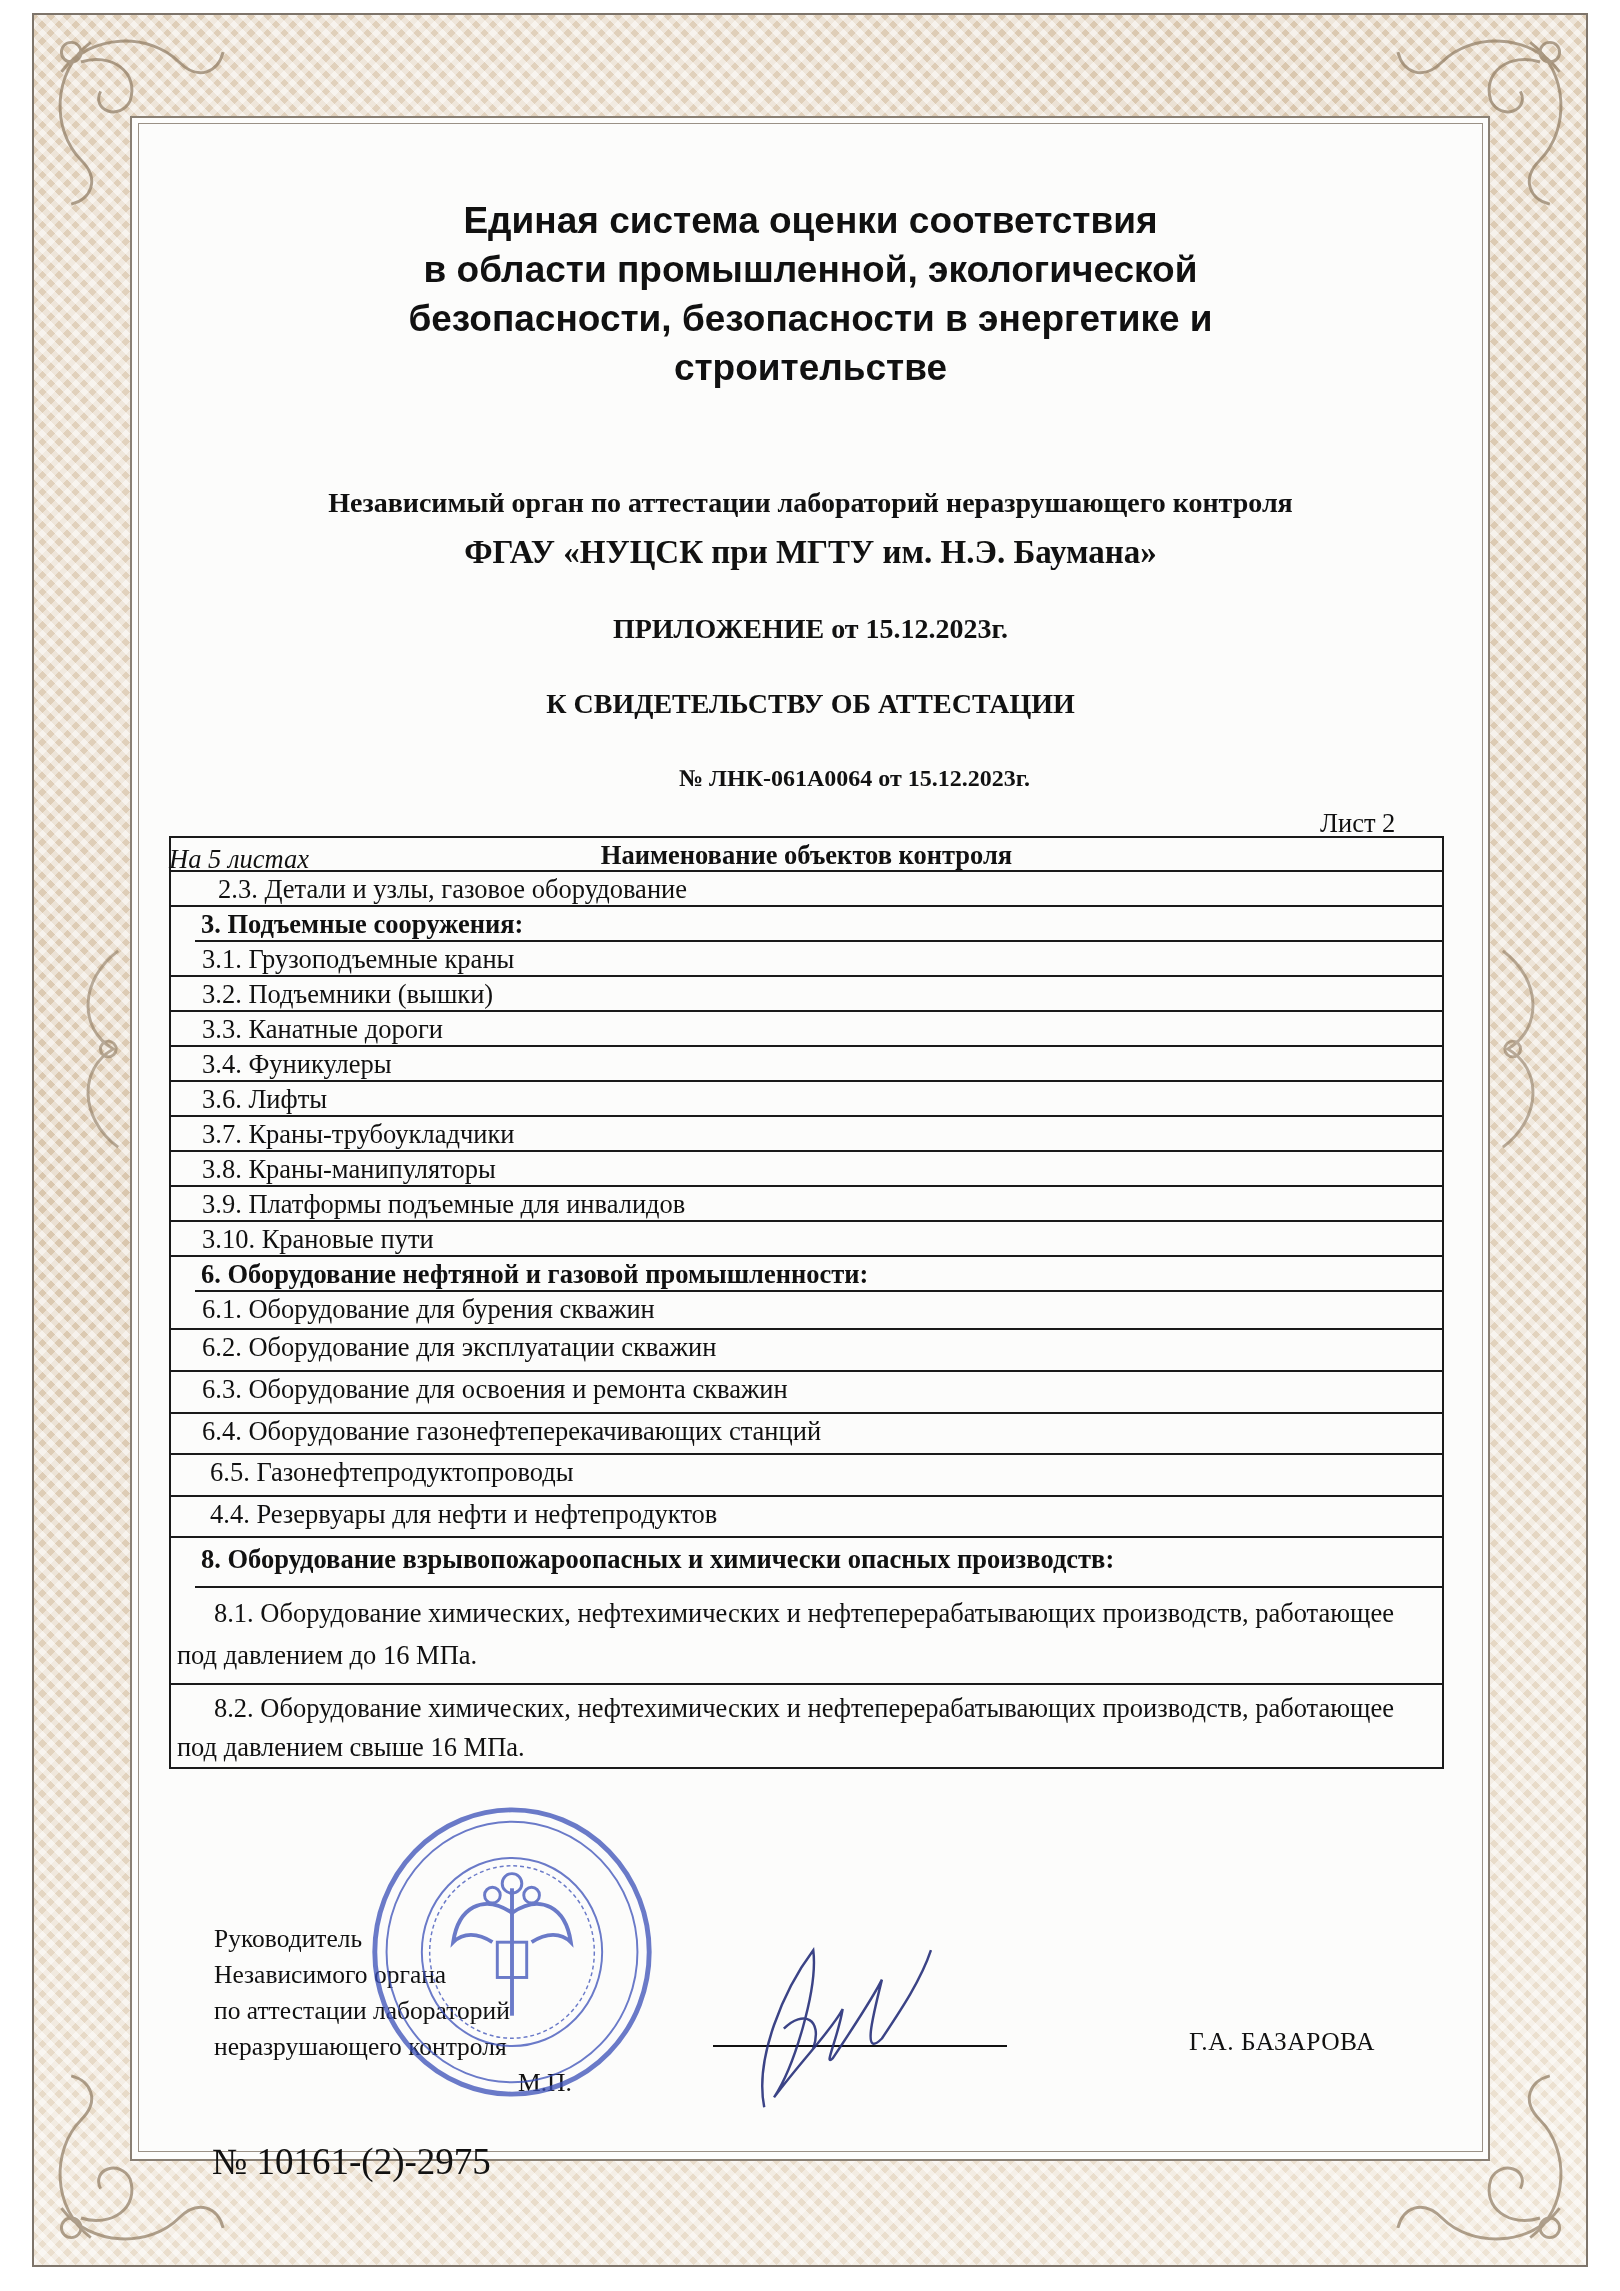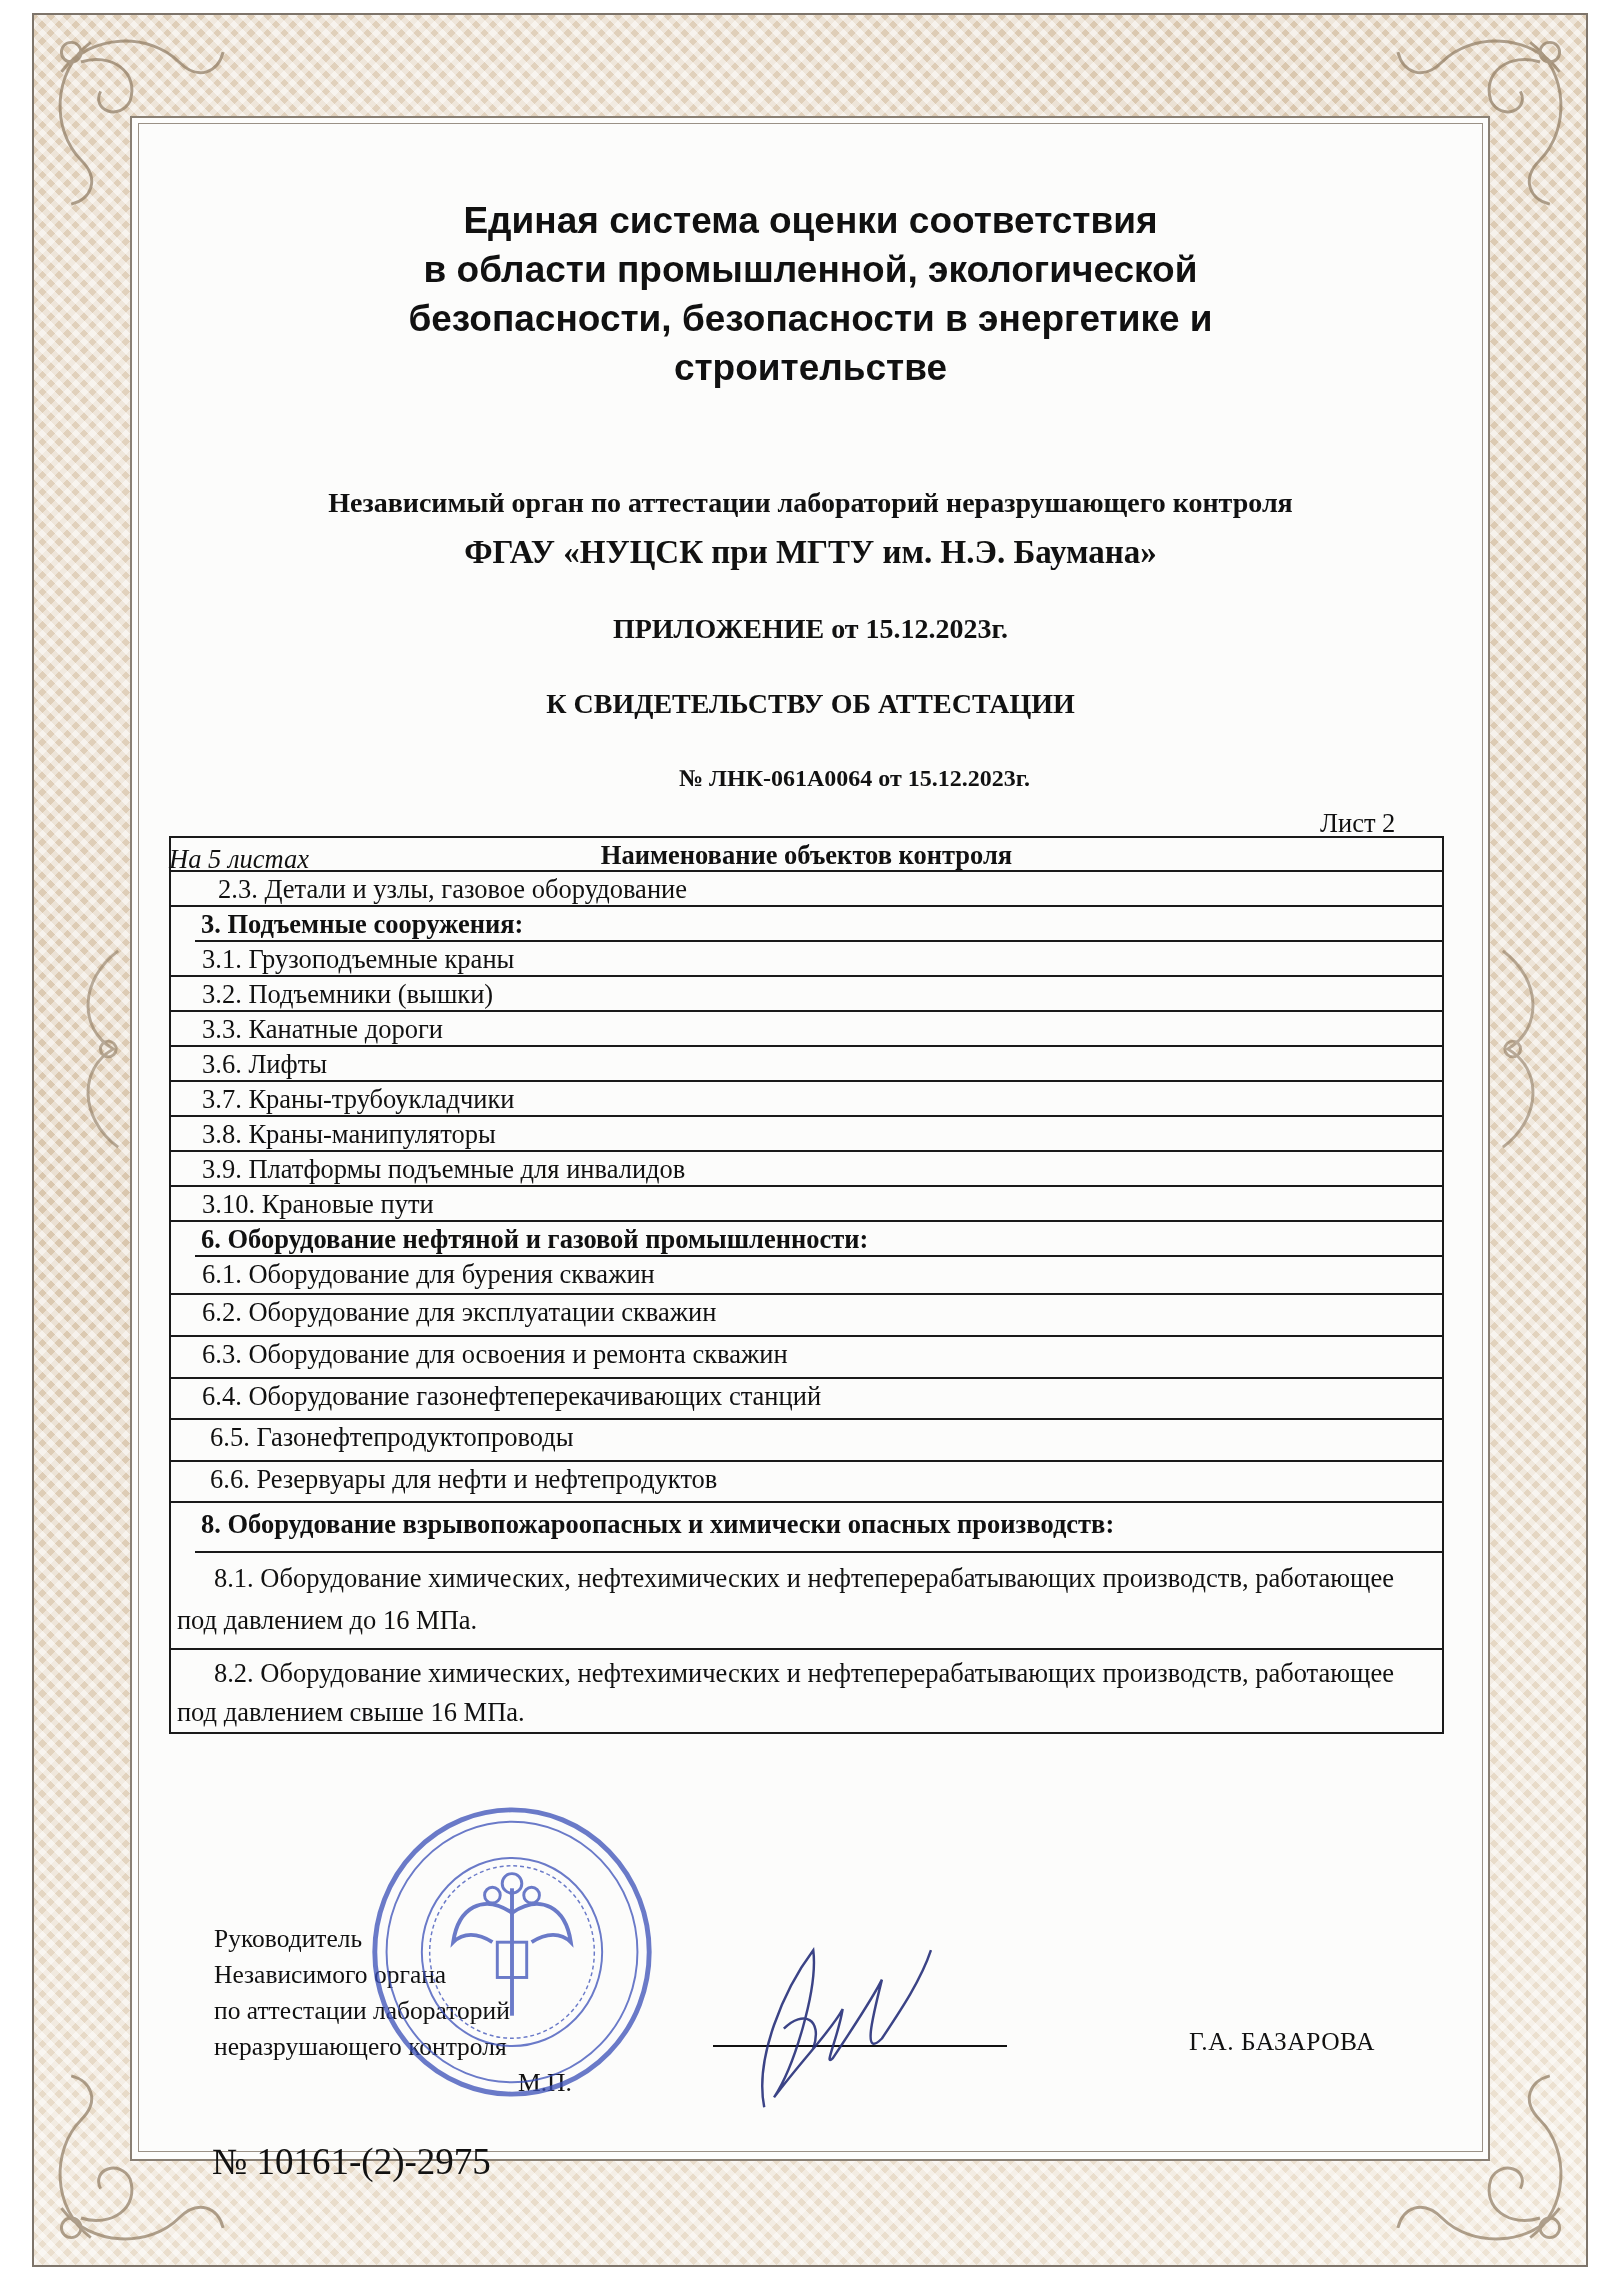--- a/index.html
+++ b/index.html
@@ -164,32 +164,33 @@
 <div class="sheets-left">На 5 листах</div>
 <div class="sheets-right">Лист 2</div>
 
 <div class="table">
   <div class="row header">Наименование объектов контроля</div>
   <div class="row item" style="padding-left:47px">2.3. Детали и узлы, газовое оборудование</div>
   <div class="row section">3. Подъемные сооружения:</div>
   <div class="row item">3.1. Грузоподъемные краны</div>
   <div class="row item">3.2. Подъемники (вышки)</div>
   <div class="row item">3.3. Канатные дороги</div>
+  <div class="row item">3.4. Фуникулеры</div>
   <div class="row item">3.6. Лифты</div>
   <div class="row item">3.7. Краны-трубоукладчики</div>
   <div class="row item">3.8. Краны-манипуляторы</div>
   <div class="row item">3.9. Платформы подъемные для инвалидов</div>
   <div class="row item">3.10. Крановые пути</div>
   <div class="row section">6. Оборудование нефтяной и газовой промышленности:</div>
   <div class="row item" style="height:38px">6.1. Оборудование для бурения скважин</div>
   <div class="row item" style="height:42px">6.2. Оборудование для эксплуатации скважин</div>
   <div class="row item" style="height:42px">6.3. Оборудование для освоения и ремонта скважин</div>
   <div class="row item" style="height:41px">6.4. Оборудование газонефтеперекачивающих станций</div>
   <div class="row item l2" style="height:42px">6.5. Газонефтепродуктопроводы</div>
-  <div class="row item l2" style="height:41px">6.6. Резервуары для нефти и нефтепродуктов</div>
+  <div class="row item l2" style="height:41px">4.4. Резервуары для нефти и нефтепродуктов</div>
   <div class="row section" style="height:50px;padding-top:5.9px">8. Оборудование взрывопожароопасных и химически опасных производств:</div>
   <div class="row multi" style="height:97px;text-indent:37px">8.1. Оборудование химических, нефтехимических и нефтеперерабатывающих производств, работающее под давлением до 16 МПа.</div>
   <div class="row multi" style="height:82px;text-indent:37px;line-height:39px">8.2. Оборудование химических, нефтехимических и нефтеперерабатывающих производств, работающее под давлением свыше 16 МПа.</div>
 </div>
 
 <div class="sig-label">
   <div>Руководитель</div>
   <div>Независимого органа</div>
   <div>по аттестации лабораторий</div>
   <div>неразрушающего контроля</div>

